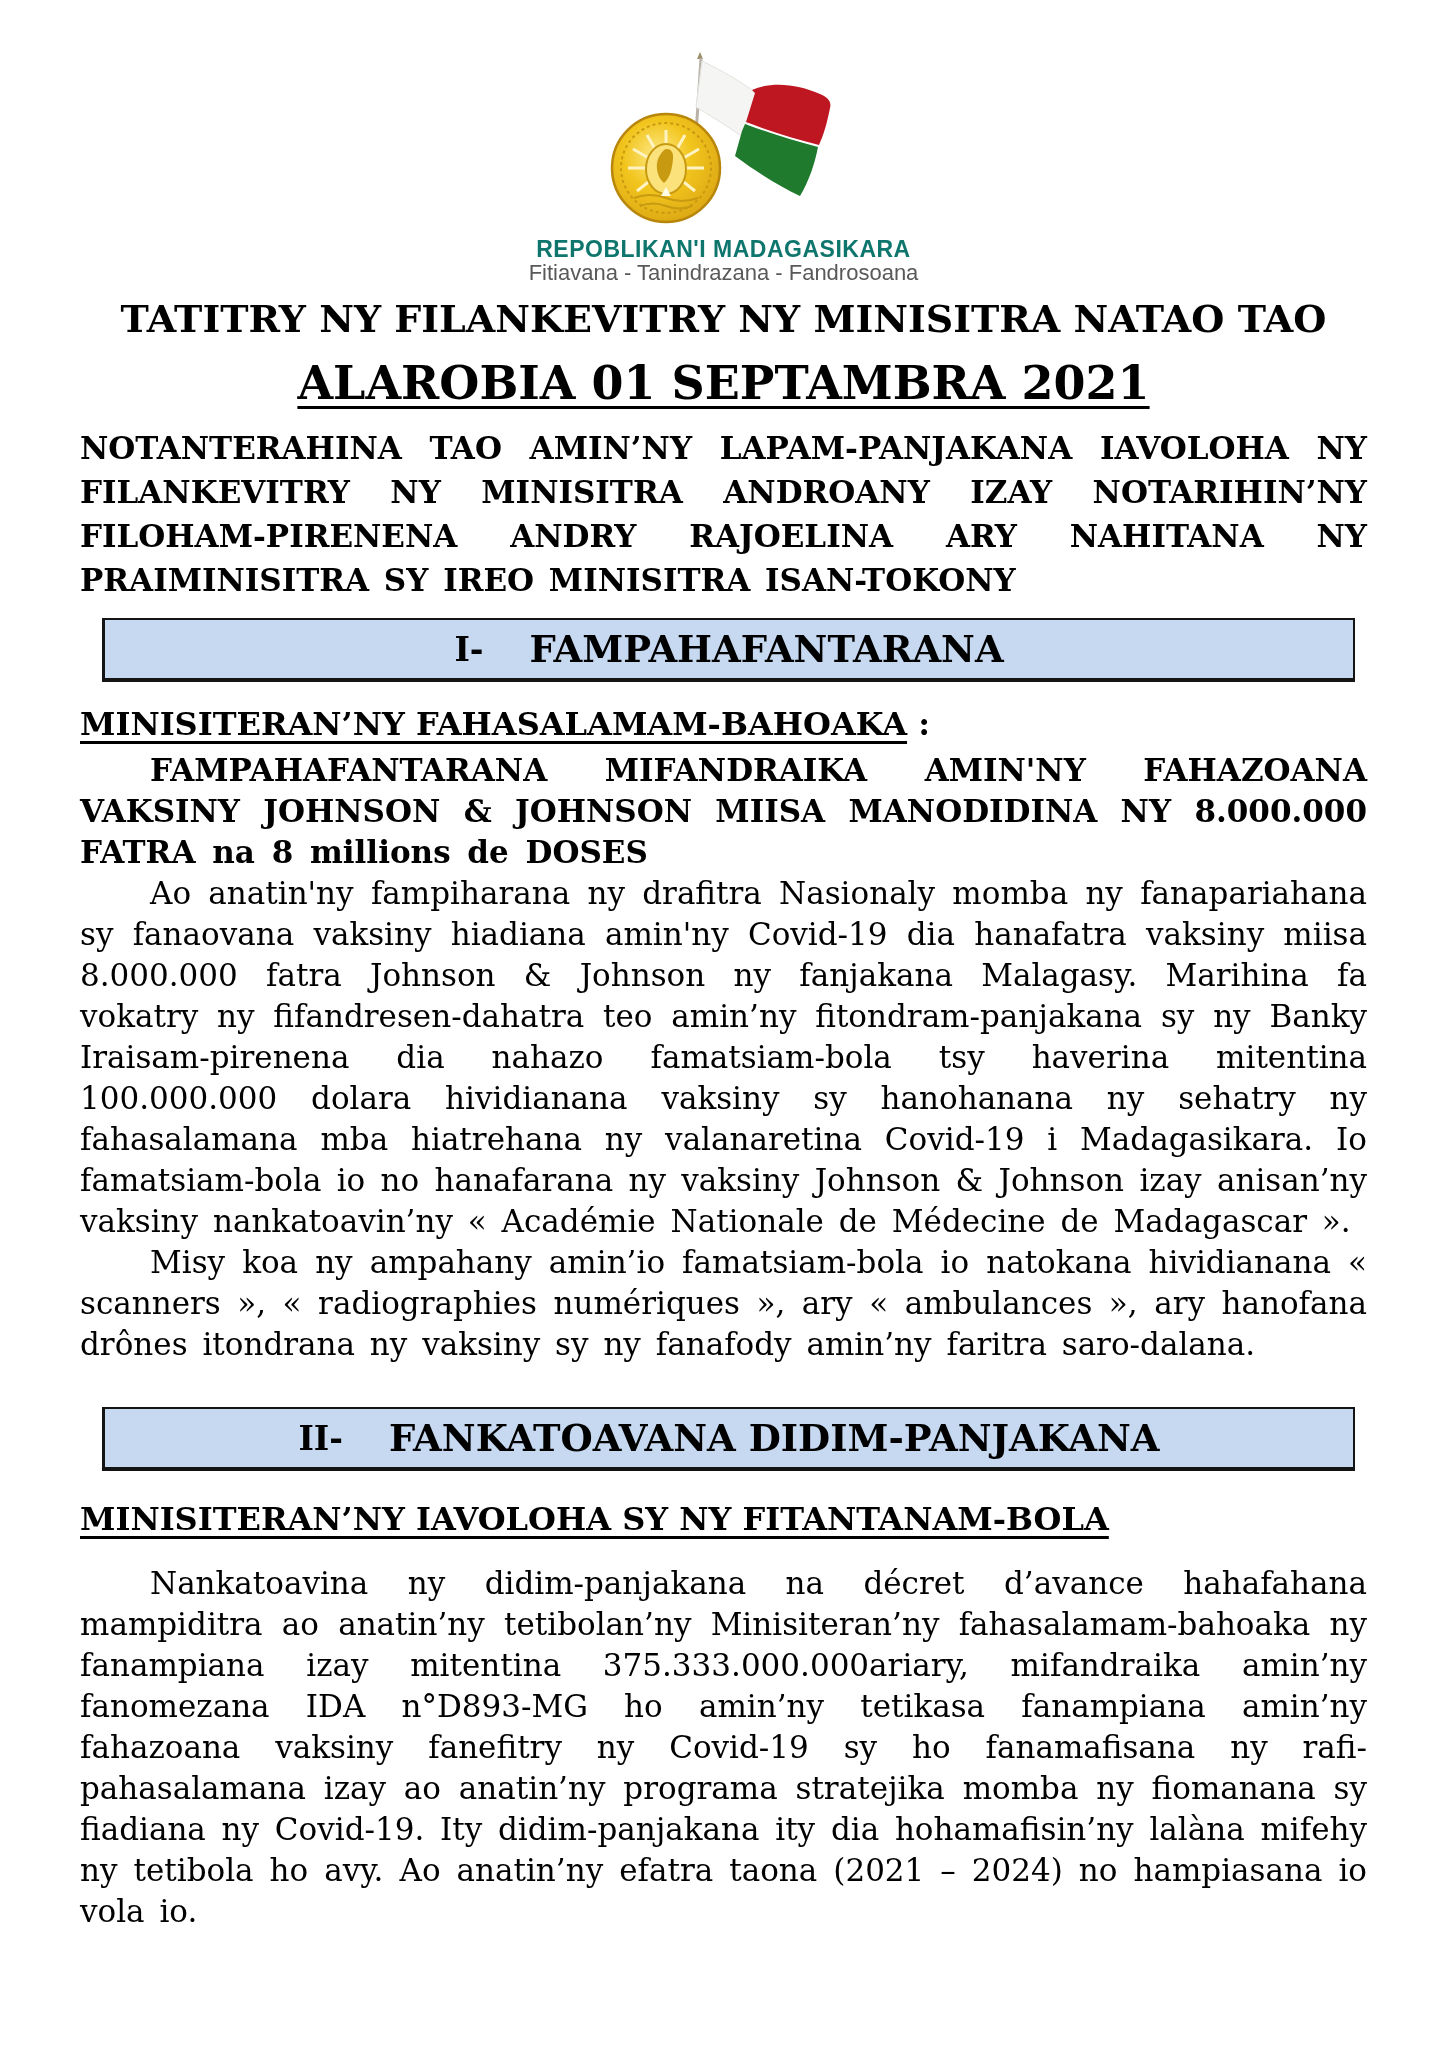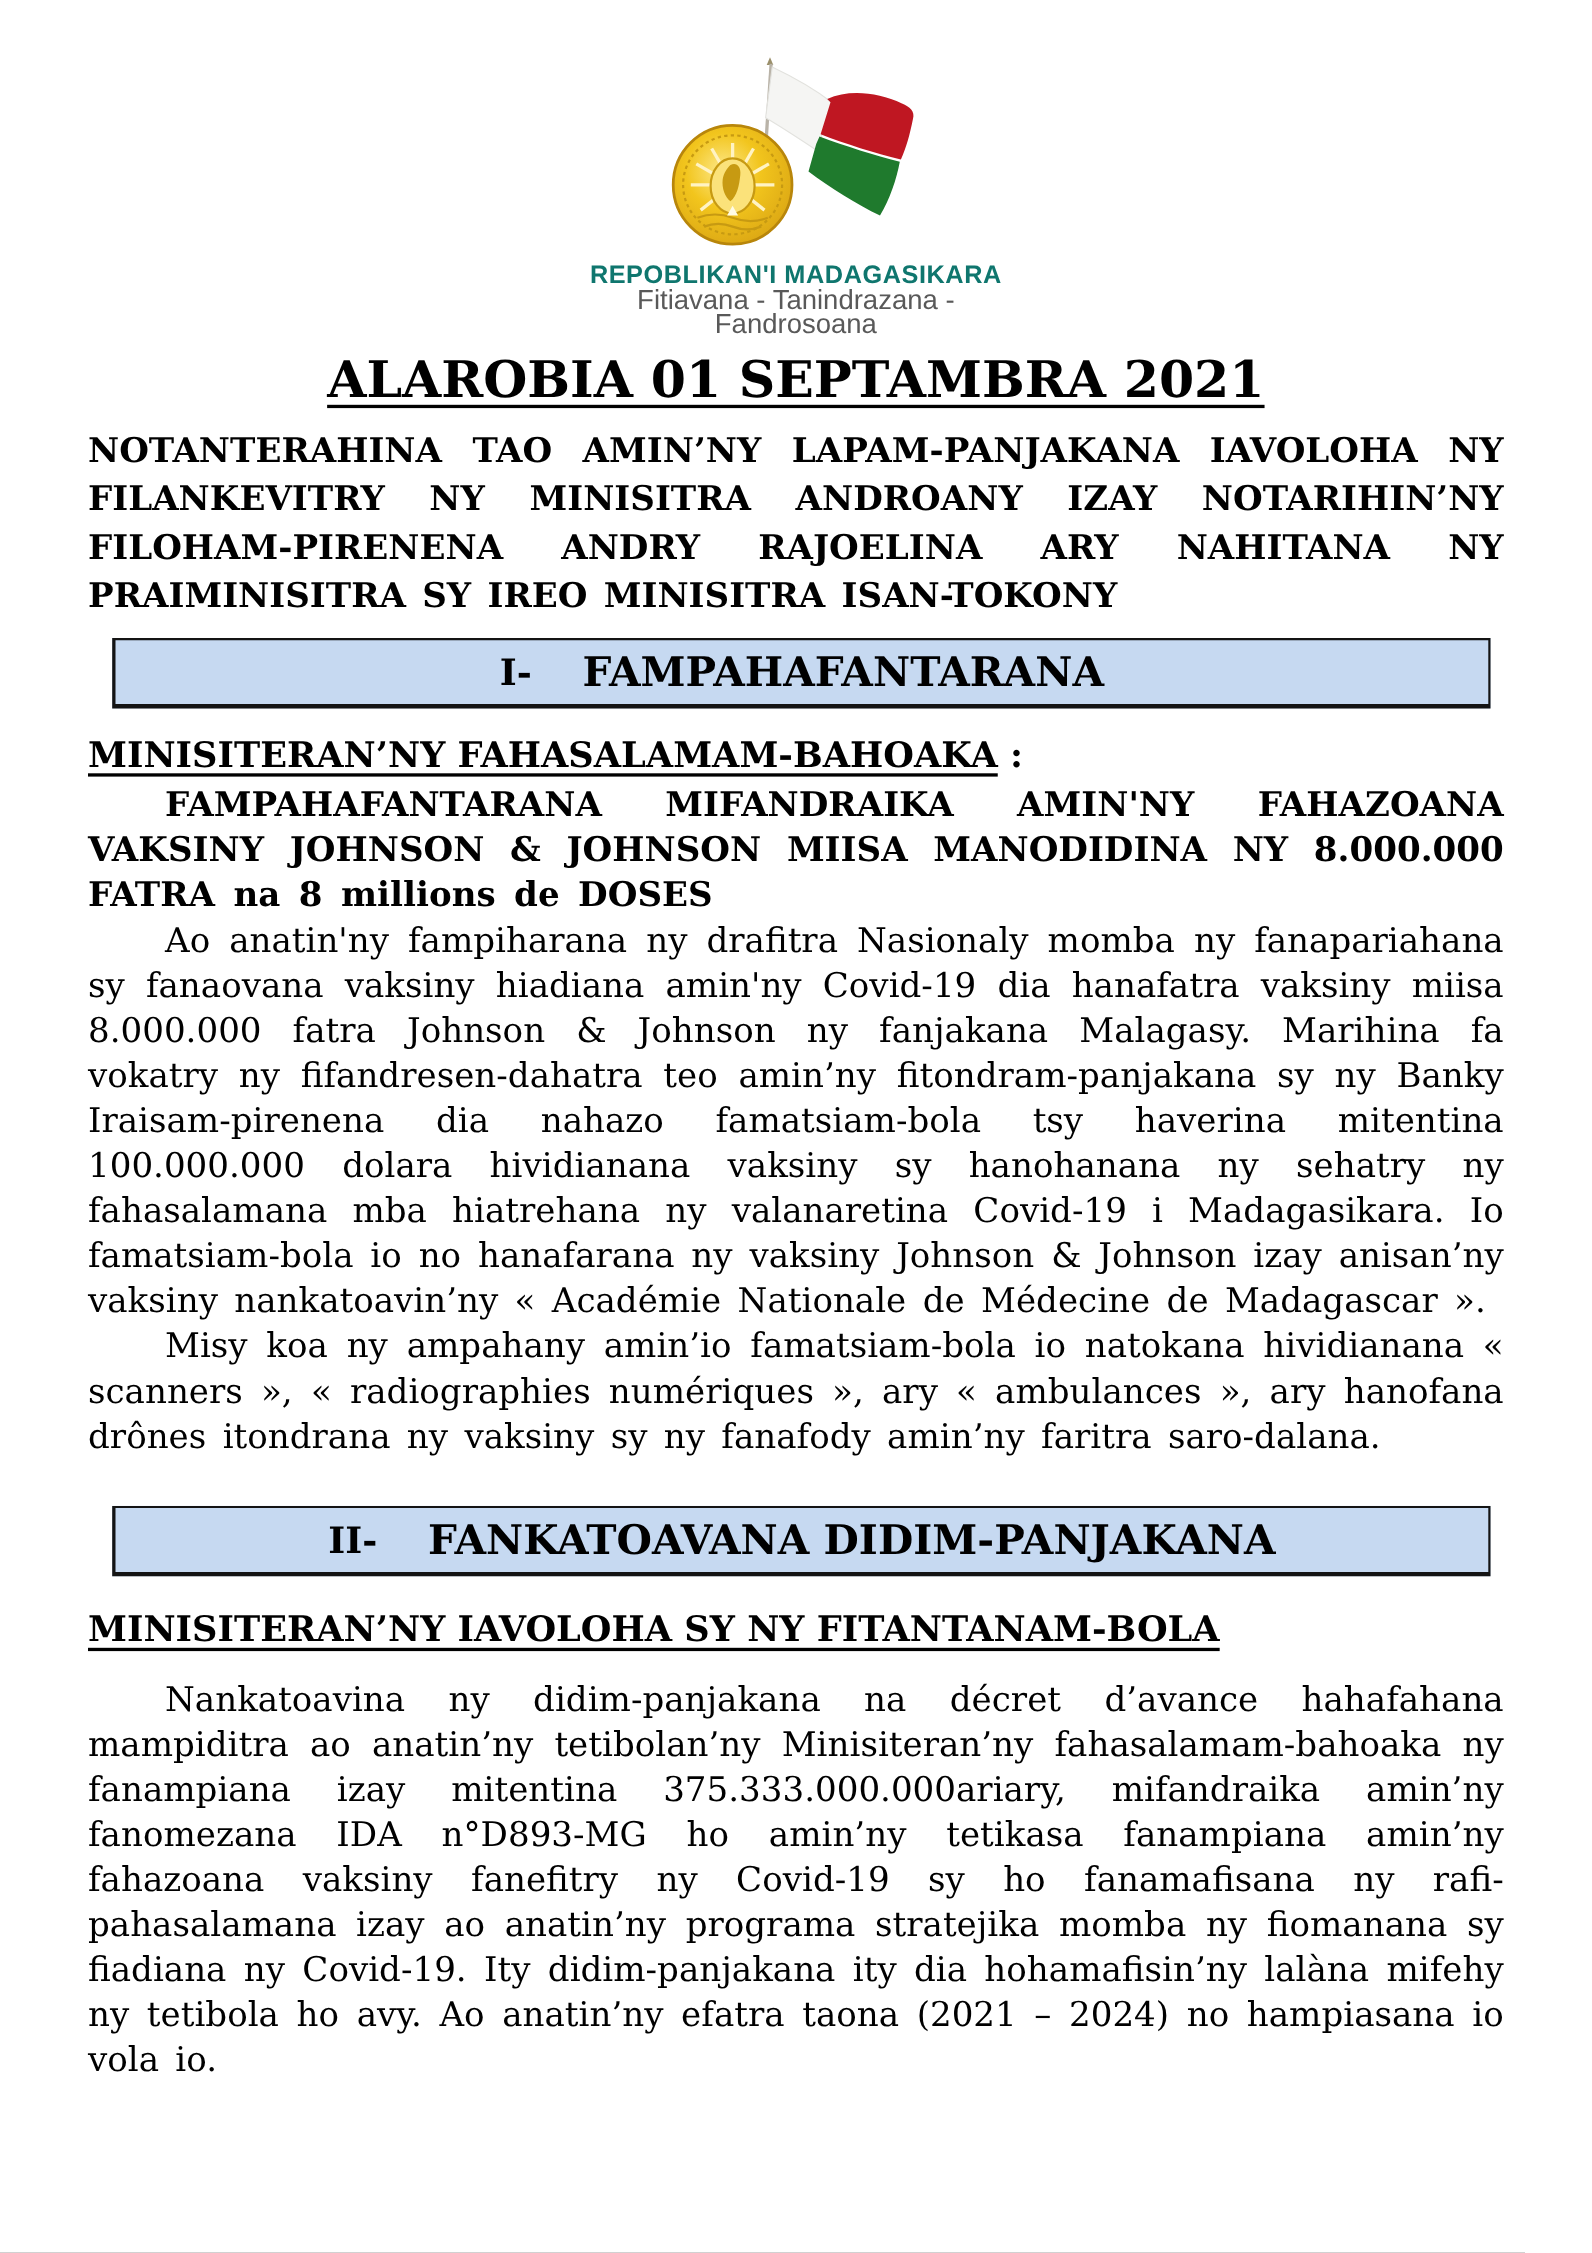--- a/index.html
+++ b/index.html
@@ -9,21 +9,21 @@
     font-family:"DejaVu Serif", serif;color:#000;overflow:hidden;
   }
   
   .emblem{ text-align:center; margin:0 auto 6px auto; width:420px;}
   .emblem svg{display:block;margin:0 auto;}
   .emblem .brand{
     font-family:"Liberation Sans", sans-serif;font-weight:bold;
     font-size:23px;color:#0f766e;letter-spacing:.5px;line-height:26px;
   }
   .emblem .motto{
-    font-family:"Liberation Sans", sans-serif;font-size:25px;color:#595959;line-height:22px;
+    font-family:"Liberation Sans", sans-serif;font-size:22px;color:#595959;line-height:22px;
   }
   
   .doc-title{ text-align:center;font-weight:bold;font-size:38px;line-height:50px;margin:10px 0 0 0;}
   .doc-title div{white-space:nowrap;}
   .doc-date{
     text-align:center;font-weight:bold;font-size:46px;margin:12px 0 0 0;
   }
   .doc-date span{
     text-decoration:underline;text-decoration-thickness:3px;text-underline-offset:7px;
   }
@@ -98,20 +98,21 @@
 
       <path d="M30,148 q16,-6 32,0 t32,0" stroke="#c79a12" stroke-width="2" fill="none"></path>
       <path d="M36,156 q13,-5 26,0 t26,0" stroke="#c79a12" stroke-width="2" fill="none"></path>
       <path d="M57,146 l5,-9 l5,9 z" fill="#fffbe6"></path>
     </svg>
     <div class="brand">REPOBLIKAN'I MADAGASIKARA</div>
     <div class="motto">Fitiavana - Tanindrazana - Fandrosoana</div>
   </div>
 
   <h1 class="doc-title">
+    <div>TATITRY NY FILANKEVITRY NY MINISITRA NATAO TAO</div>
   </h1>
 
   <div class="doc-date">
     <span>ALAROBIA 01 SEPTAMBRA 2021</span>
   </div>
 
   <p class="intro">NOTANTERAHINA TAO AMIN’NY LAPAM-PANJAKANA IAVOLOHA NY FILANKEVITRY NY MINISITRA ANDROANY IZAY NOTARIHIN’NY FILOHAM-PIRENENA ANDRY RAJOELINA ARY NAHITANA NY PRAIMINISITRA SY IREO MINISITRA ISAN-TOKONY</p>
 
   <div class="banner">
     <span class="roman">I-</span>

